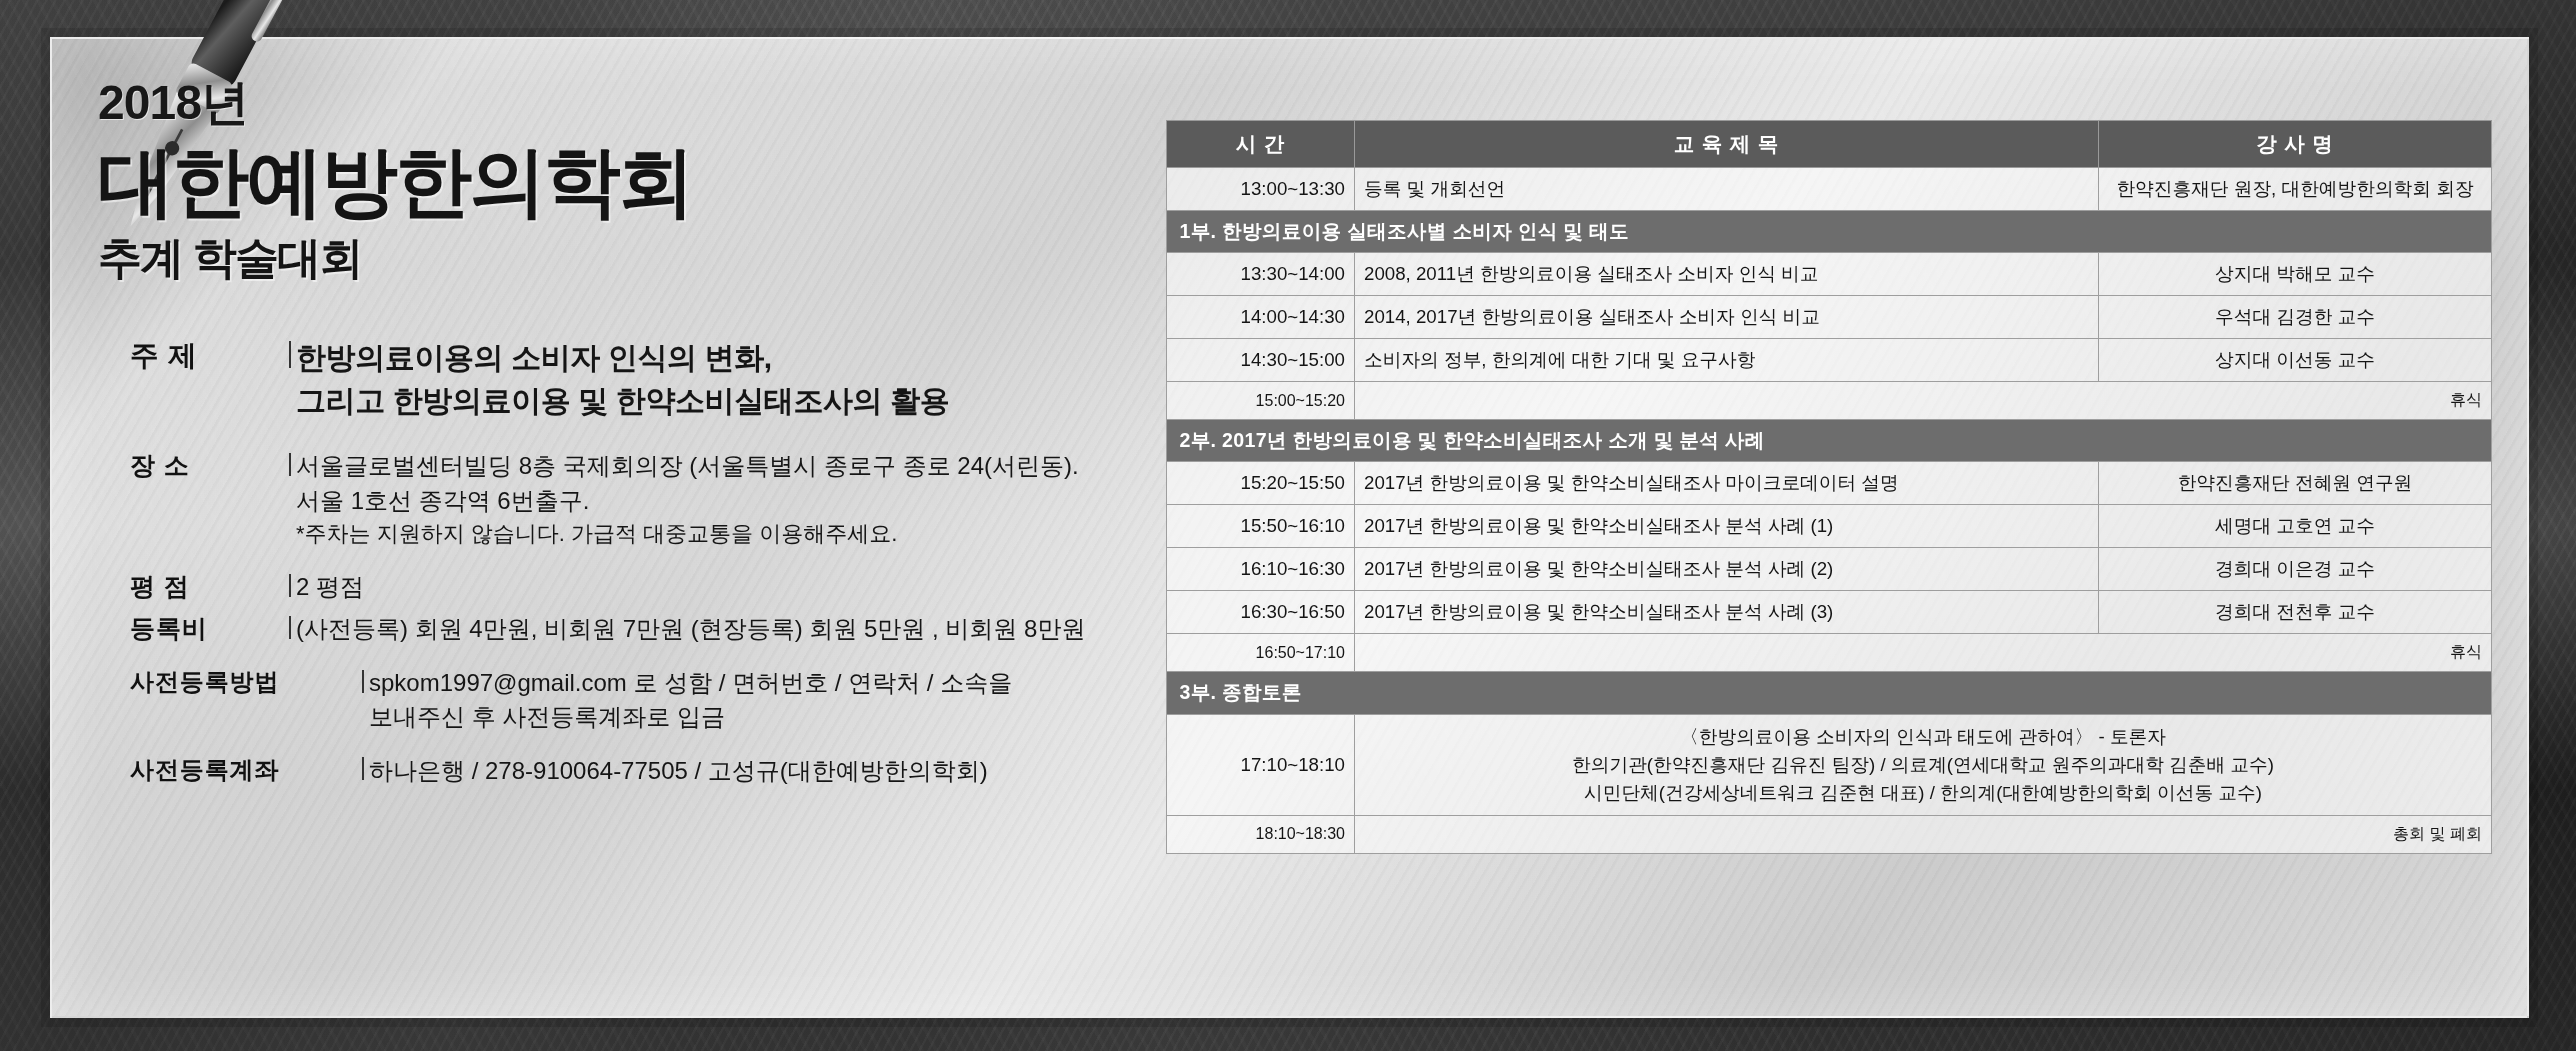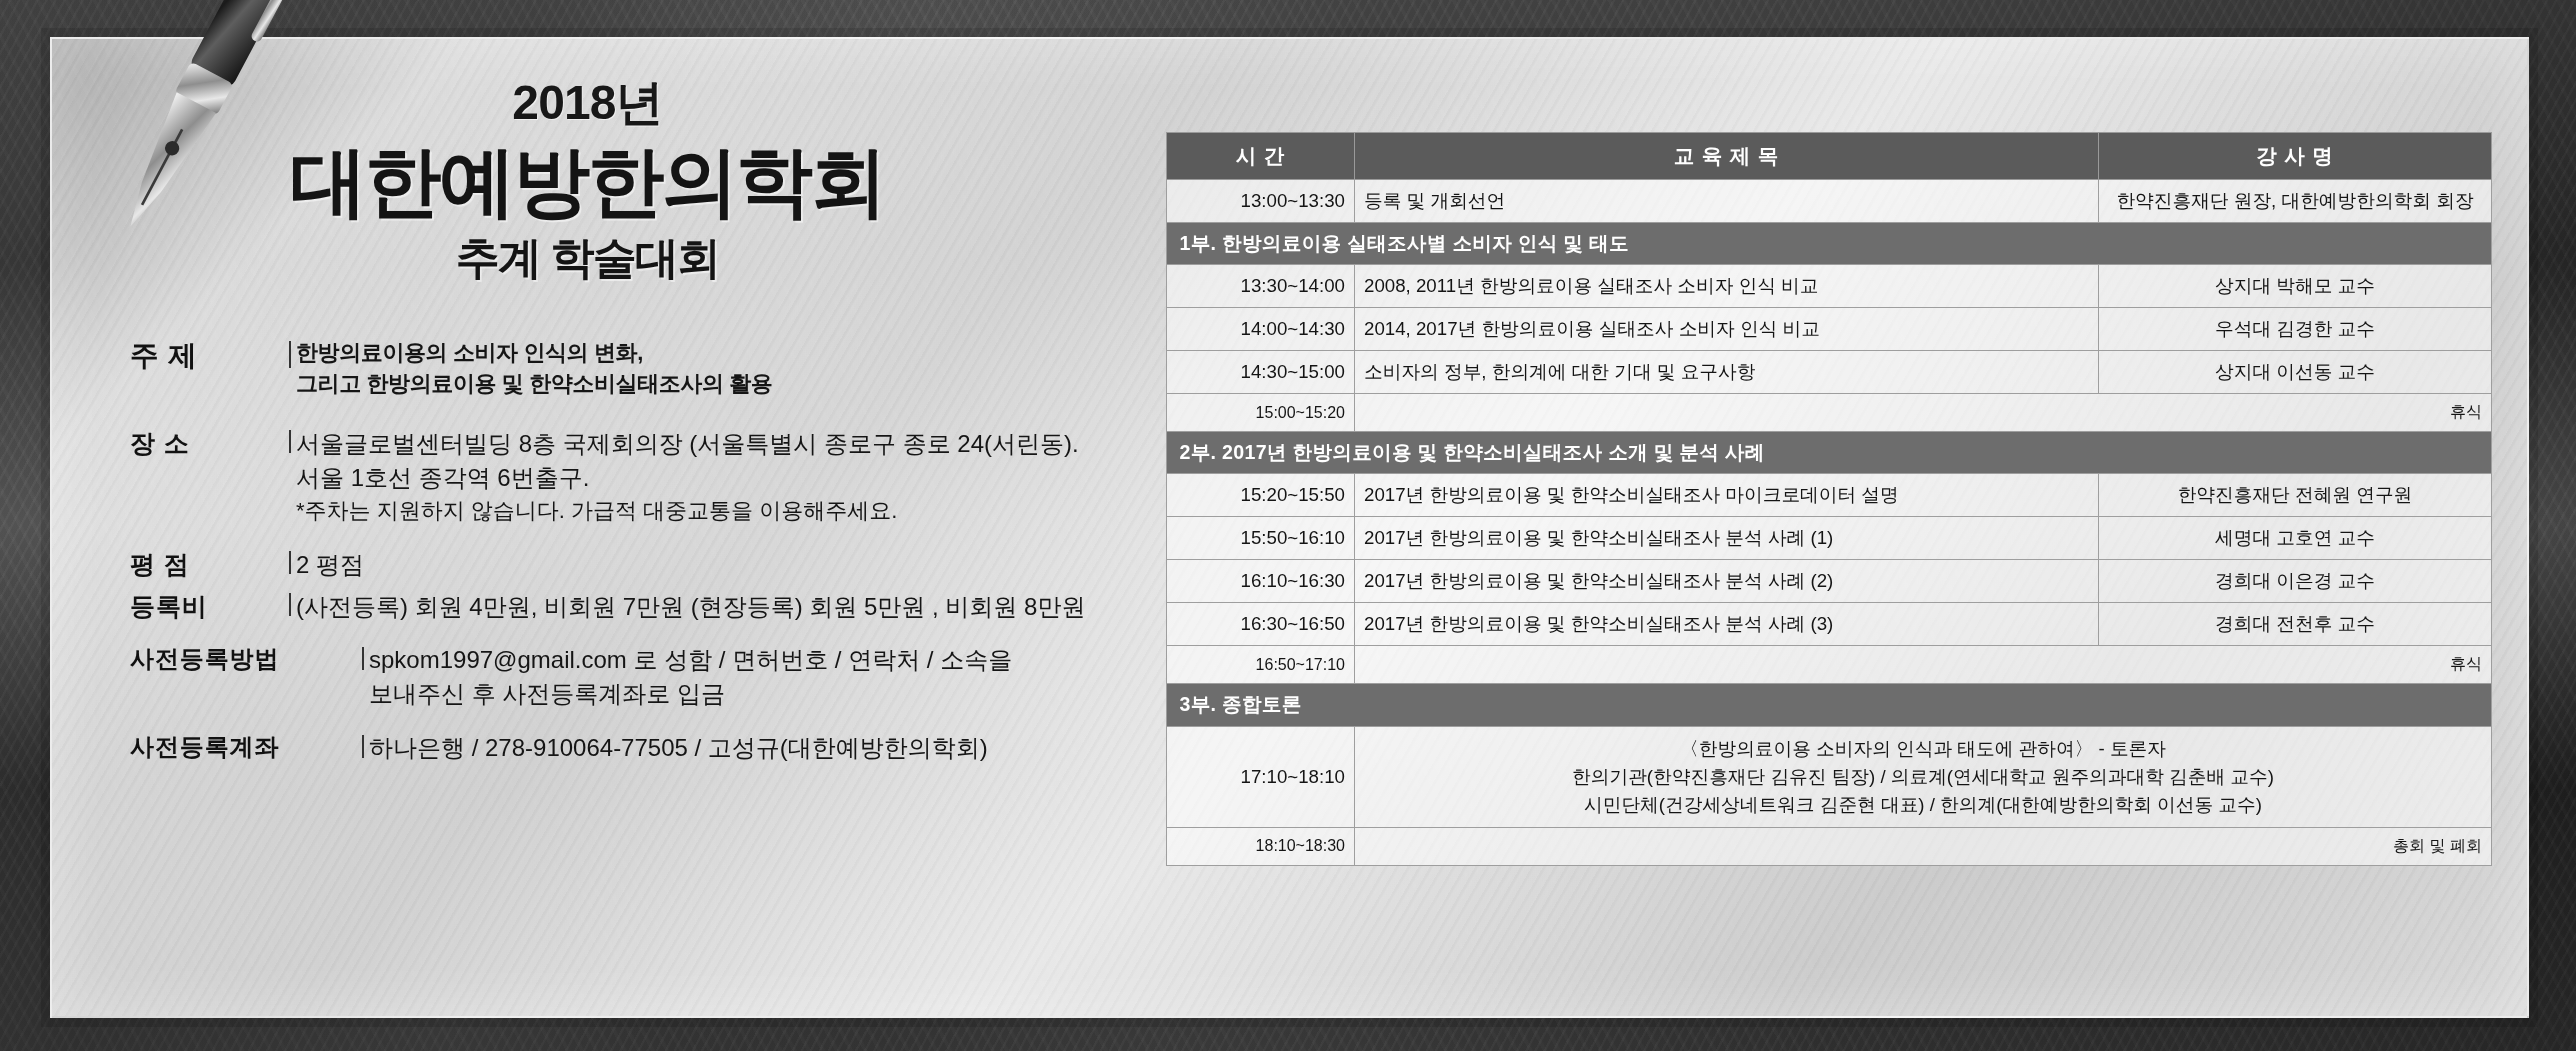--- a/index.html
+++ b/index.html
@@ -68,21 +68,21 @@
   
   .left {
     position: absolute;
     left: 98px;
     top: 71px;
     width: 1015px;
     height: 908px;
     color: #1b1b1b;
   }
   .title-block {
-    text-align: center;
+    text-align: left;
     padding-right: 36px;
   }
   .year {
     font-size: 48px;
     font-weight: bold;
     letter-spacing: -0.9px;
     color: #181818;
     text-shadow: 0.9px 0.9px 0 rgba(255,255,255,0.6);
   }
   .main-title-1 {
@@ -133,21 +133,21 @@
     background: #333;
   }
   .info-value {
     font-size: 24px;
     line-height: 1.42;
     color: #151515;
     font-weight: 500;
   }
   .info-value.bold {
     font-weight: bold;
-    font-size: 22px;
+    font-size: 30px;
     line-height: 1.42;
     letter-spacing: -0.4px;
   }
   .info-row.topic {
     margin-bottom: 27px;
   }
   .info-row.topic .info-label {
     font-size: 28.5px;
   }
   .info-row.topic .info-label .bar {
@@ -166,21 +166,21 @@
   .info-label.wide {
     width: 223px;
     flex: 0 0 223px;
     font-size: 24px;
   }
 
   
   .right {
     position: absolute;
     left: 1166px;
-    top: 132px;
+    top: 120px;
     width: 1326px;
   }
   table.schedule {
     width: 100%;
     border-collapse: collapse;
     font-size: 18.7px;
     color: #141414;
   }
   table.schedule th {
     background: #5b5b5b;

